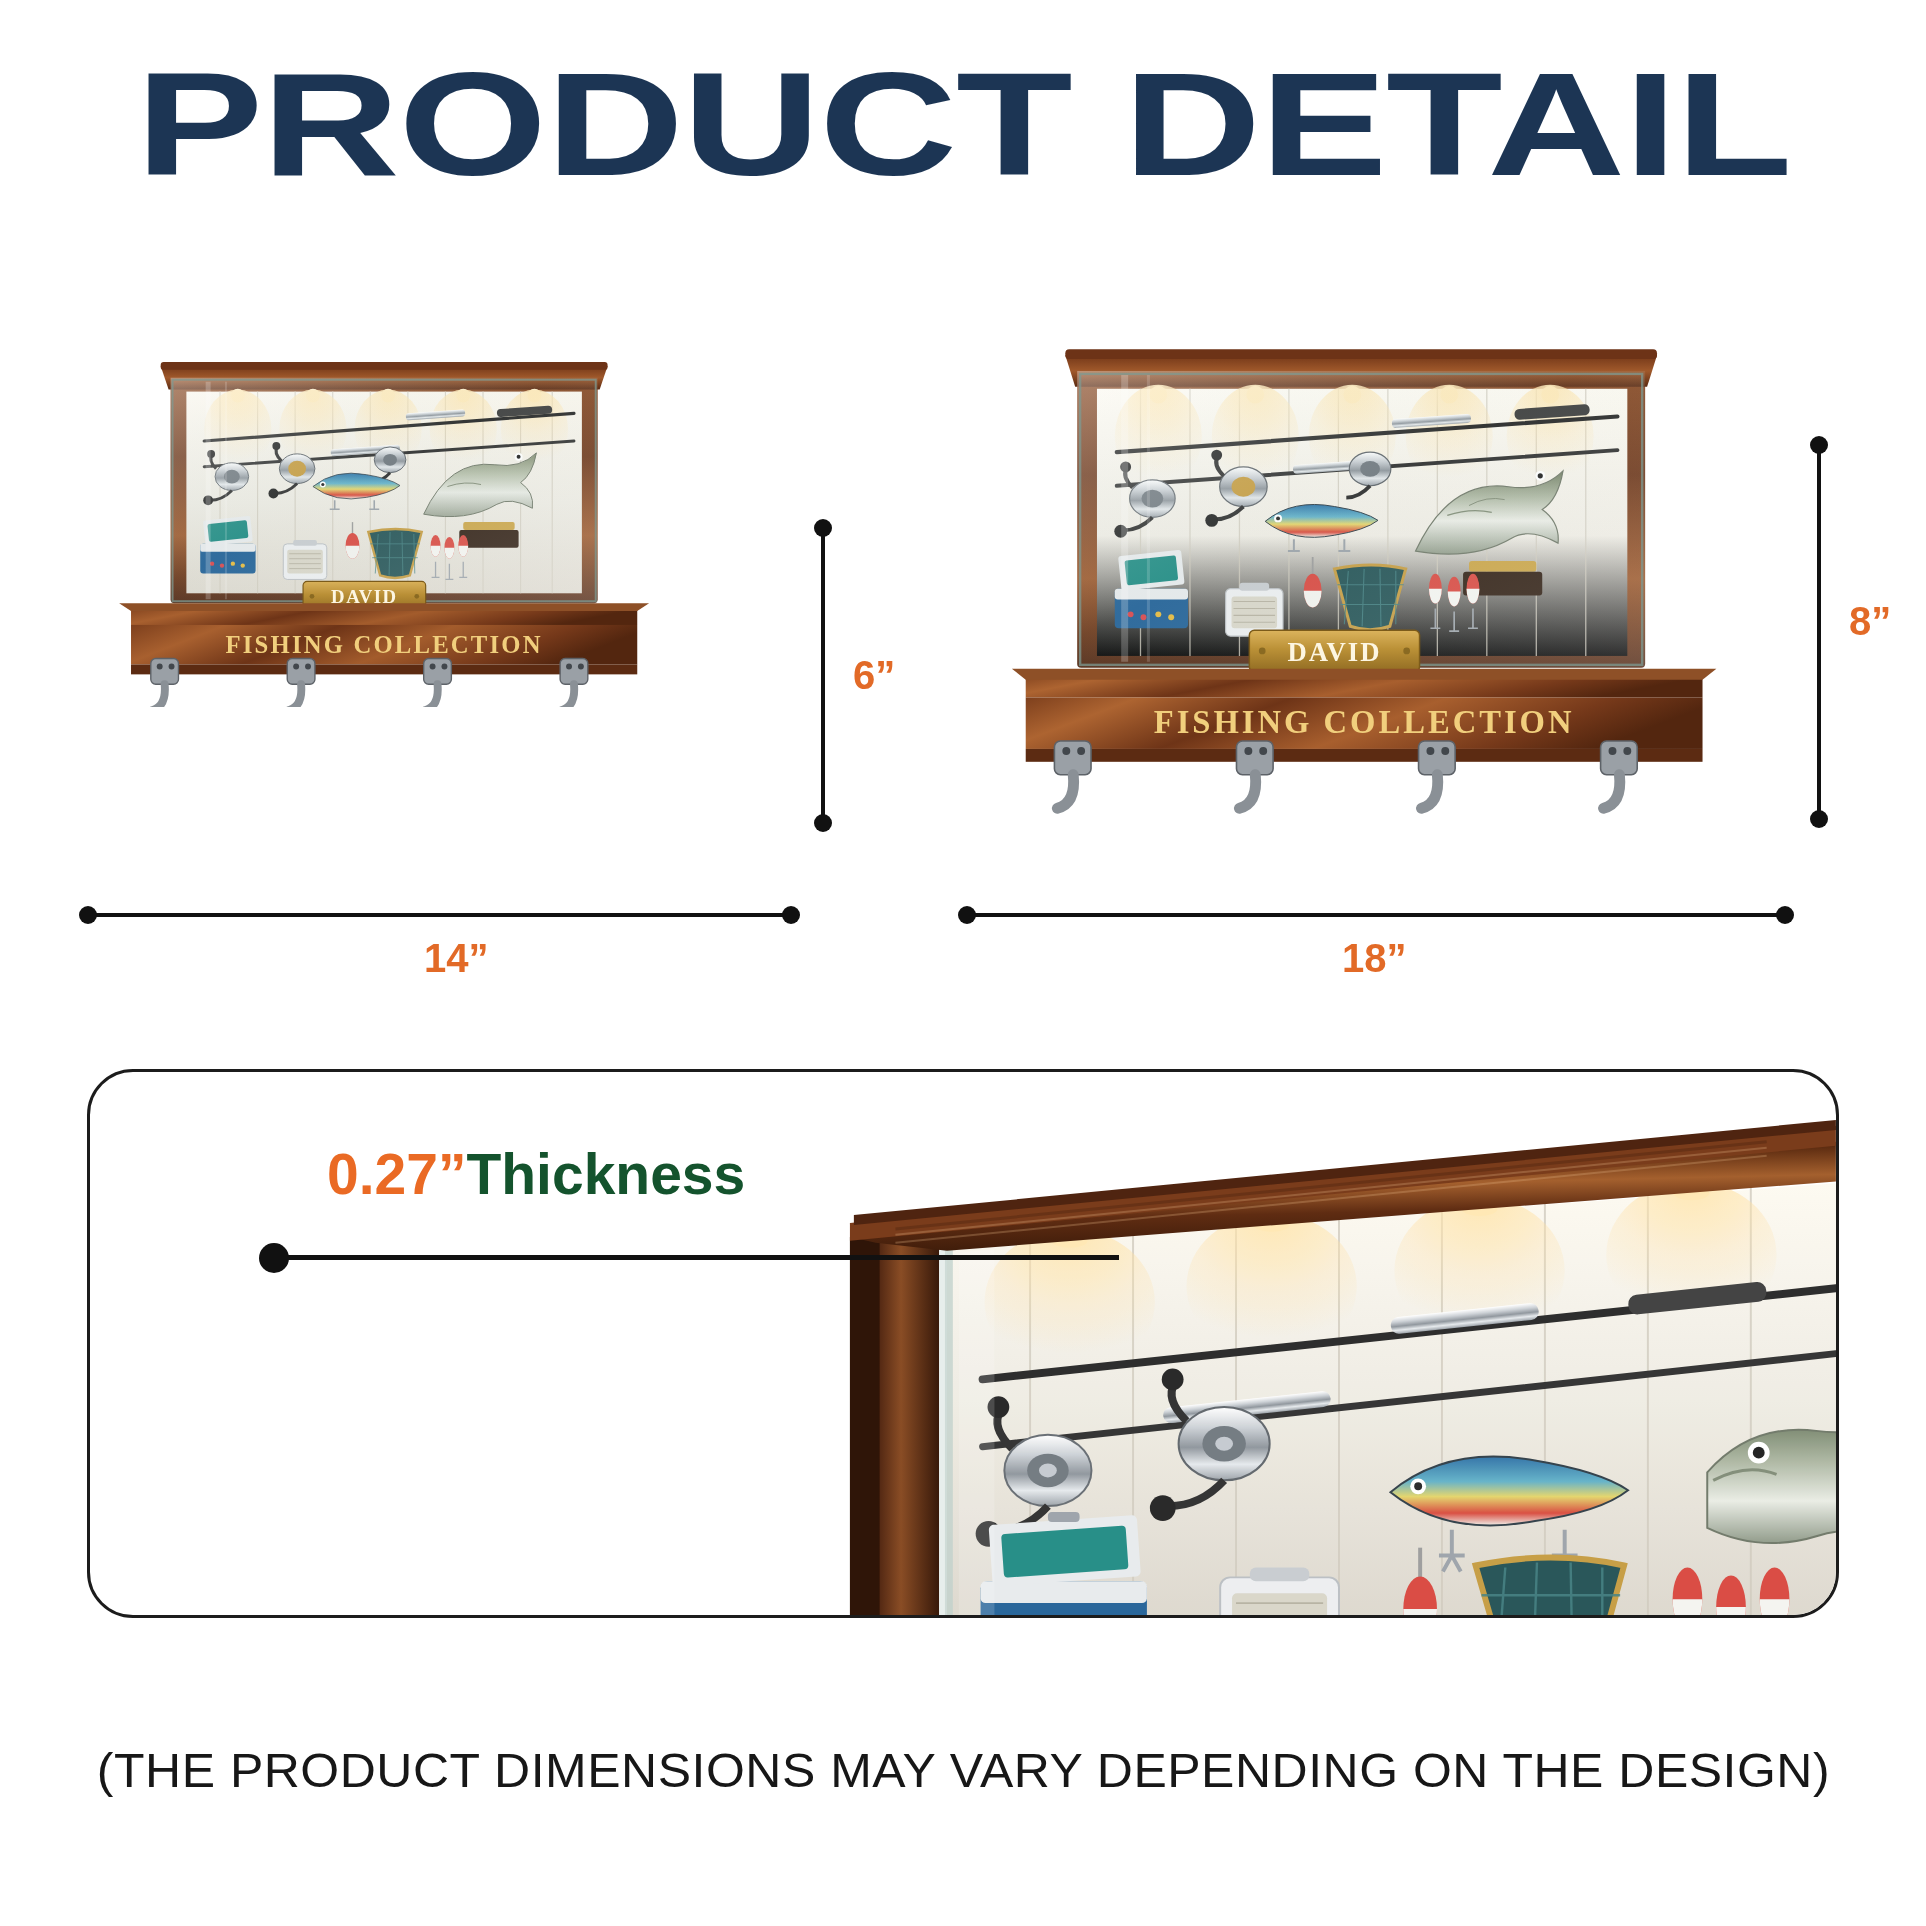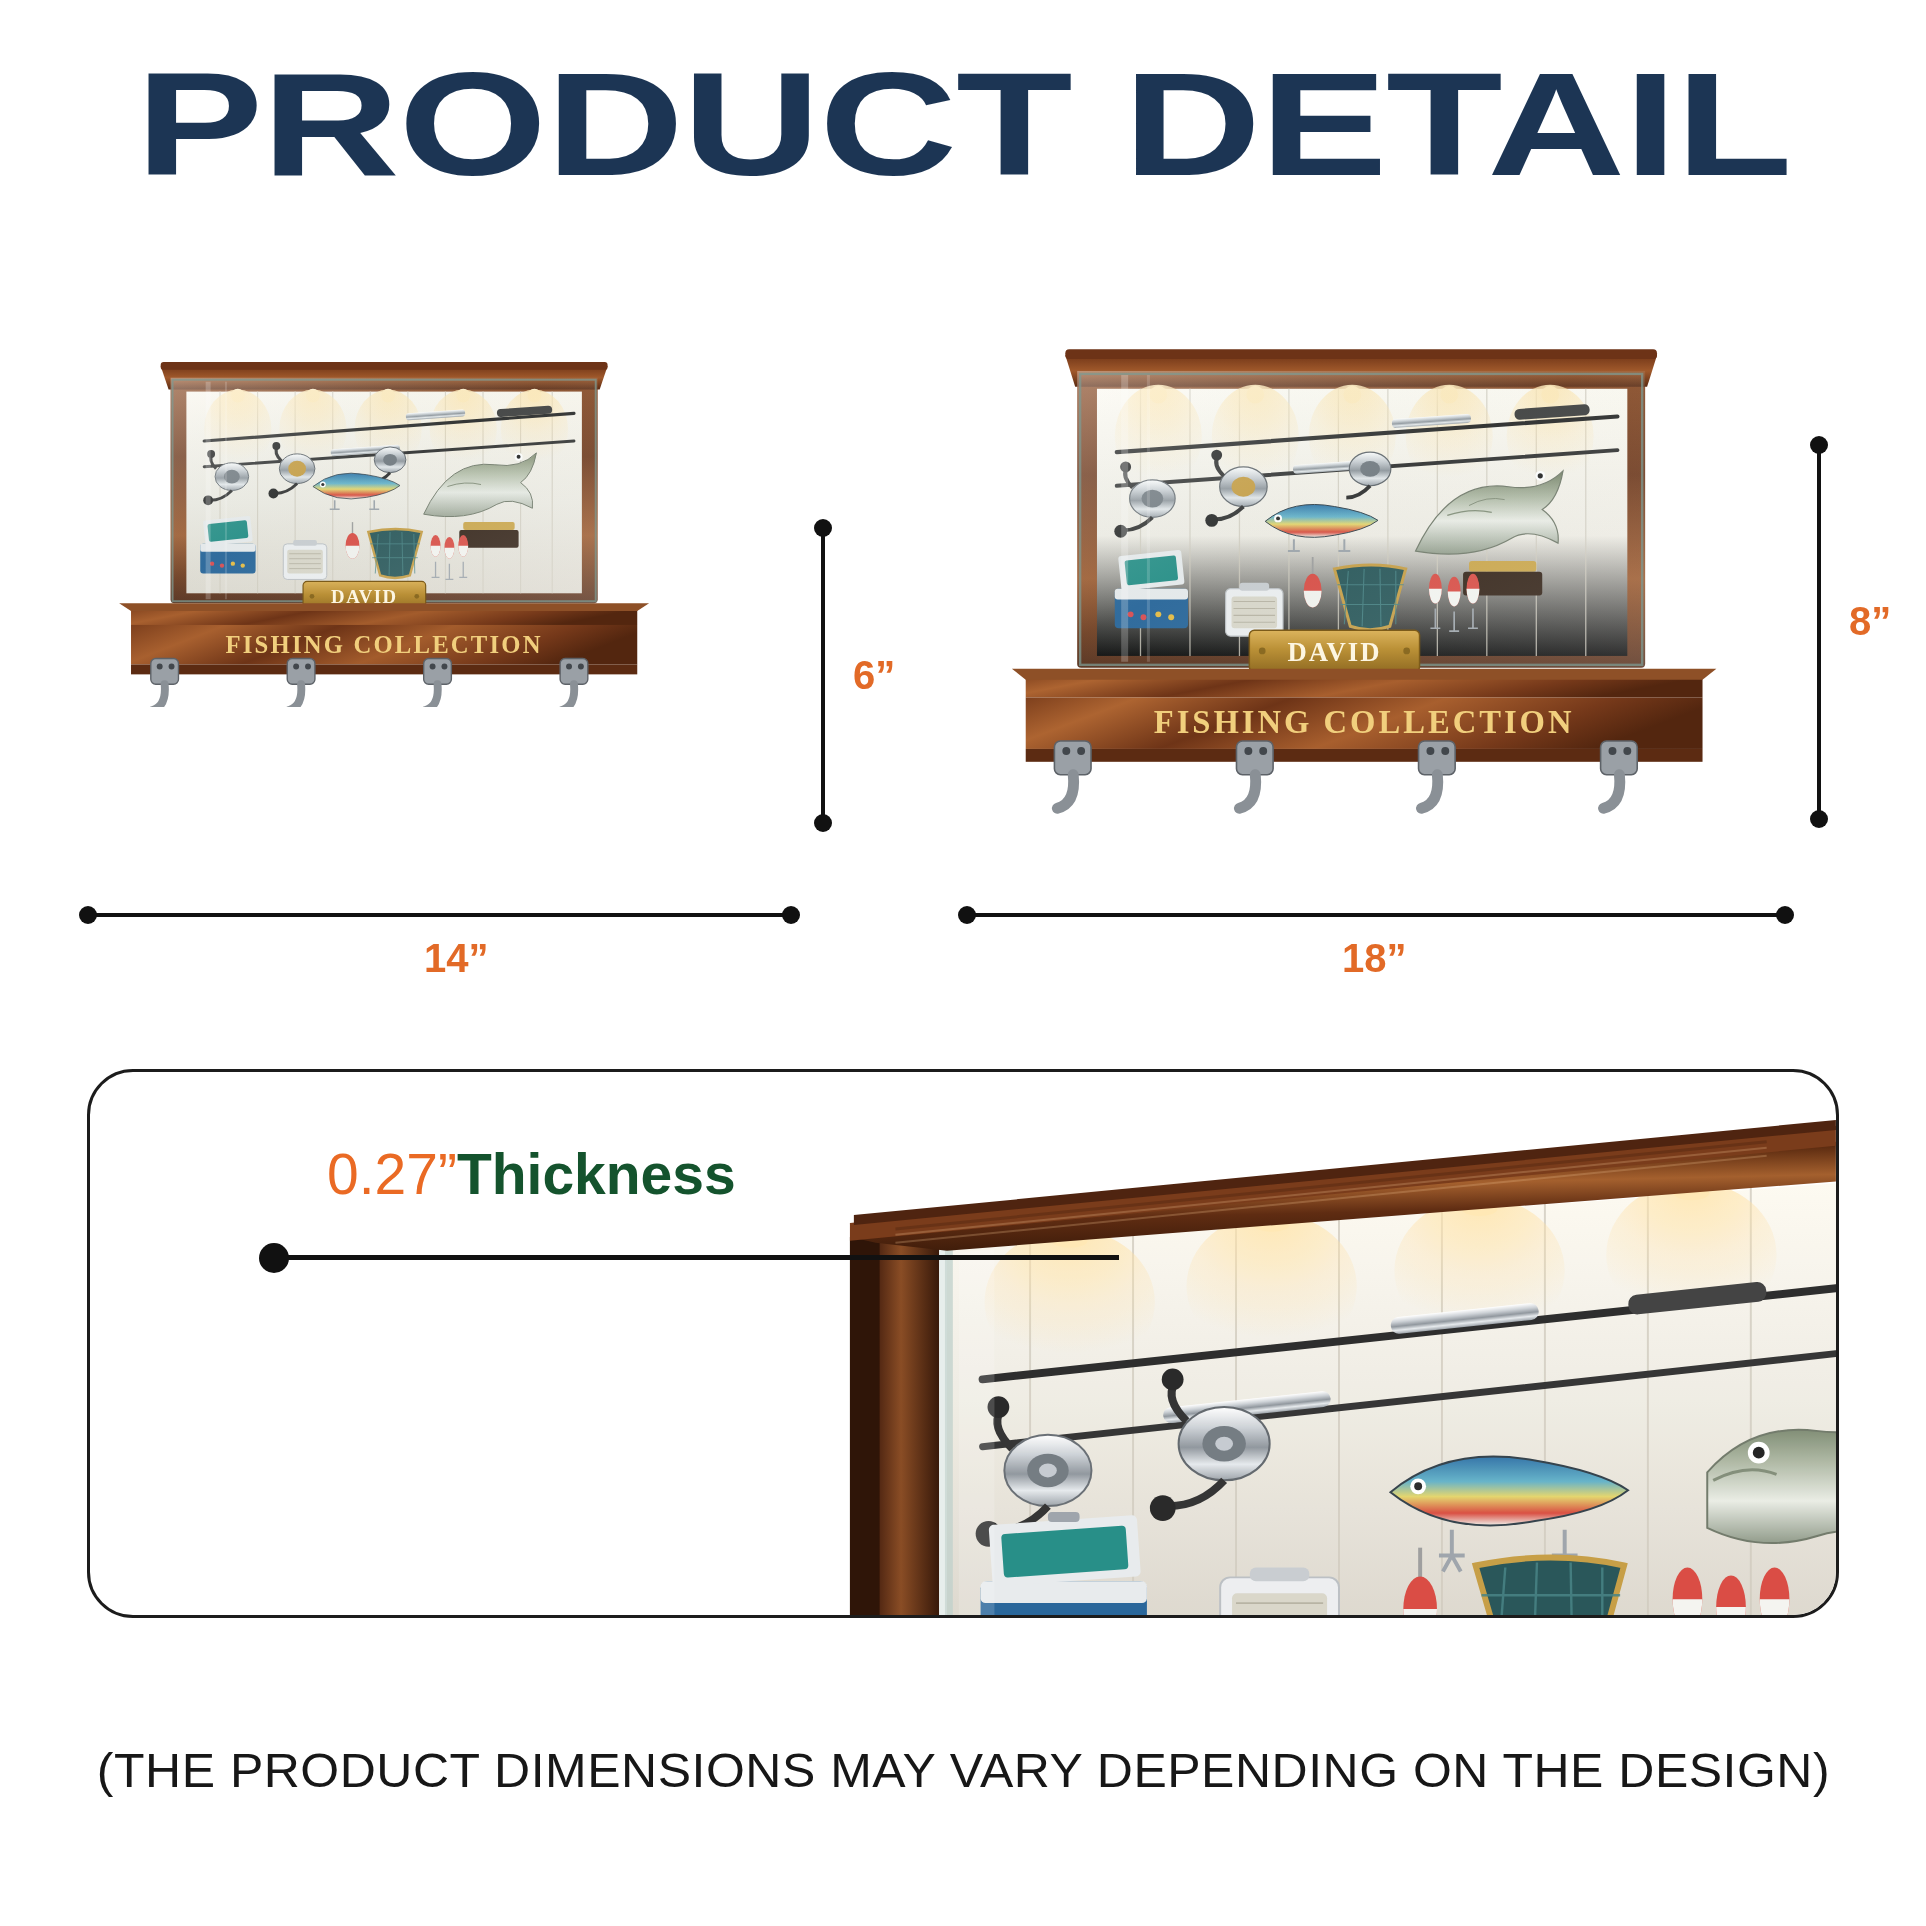--- a/index.html
+++ b/index.html
@@ -57,21 +57,21 @@
     overflow:hidden;
     background:#ffffff;
   }
   .thick-label{
     position:absolute;left:327px;top:1146px;
     white-space:nowrap;
     font-family:"Liberation Sans", sans-serif;
     font-size:57px;
     line-height:1;
   }
-  .thick-label .num{color:#ea6a24;font-weight:normal;}
+  .thick-label .num{color:#ea6a24;font-weight:bold;}
   .thick-label .word{color:#14532d;font-weight:bold;}
   .thick-leader{
     position:absolute;left:287px;top:1255px;
     width:832px;height:5px;background:#111111;
   }
   .thick-dot{position:absolute;left:259px;top:1243px;width:30px;height:30px;border-radius:50%;background:#111111;}
 
   
   .zoomimg{
     position:absolute;right:0;bottom:0;

